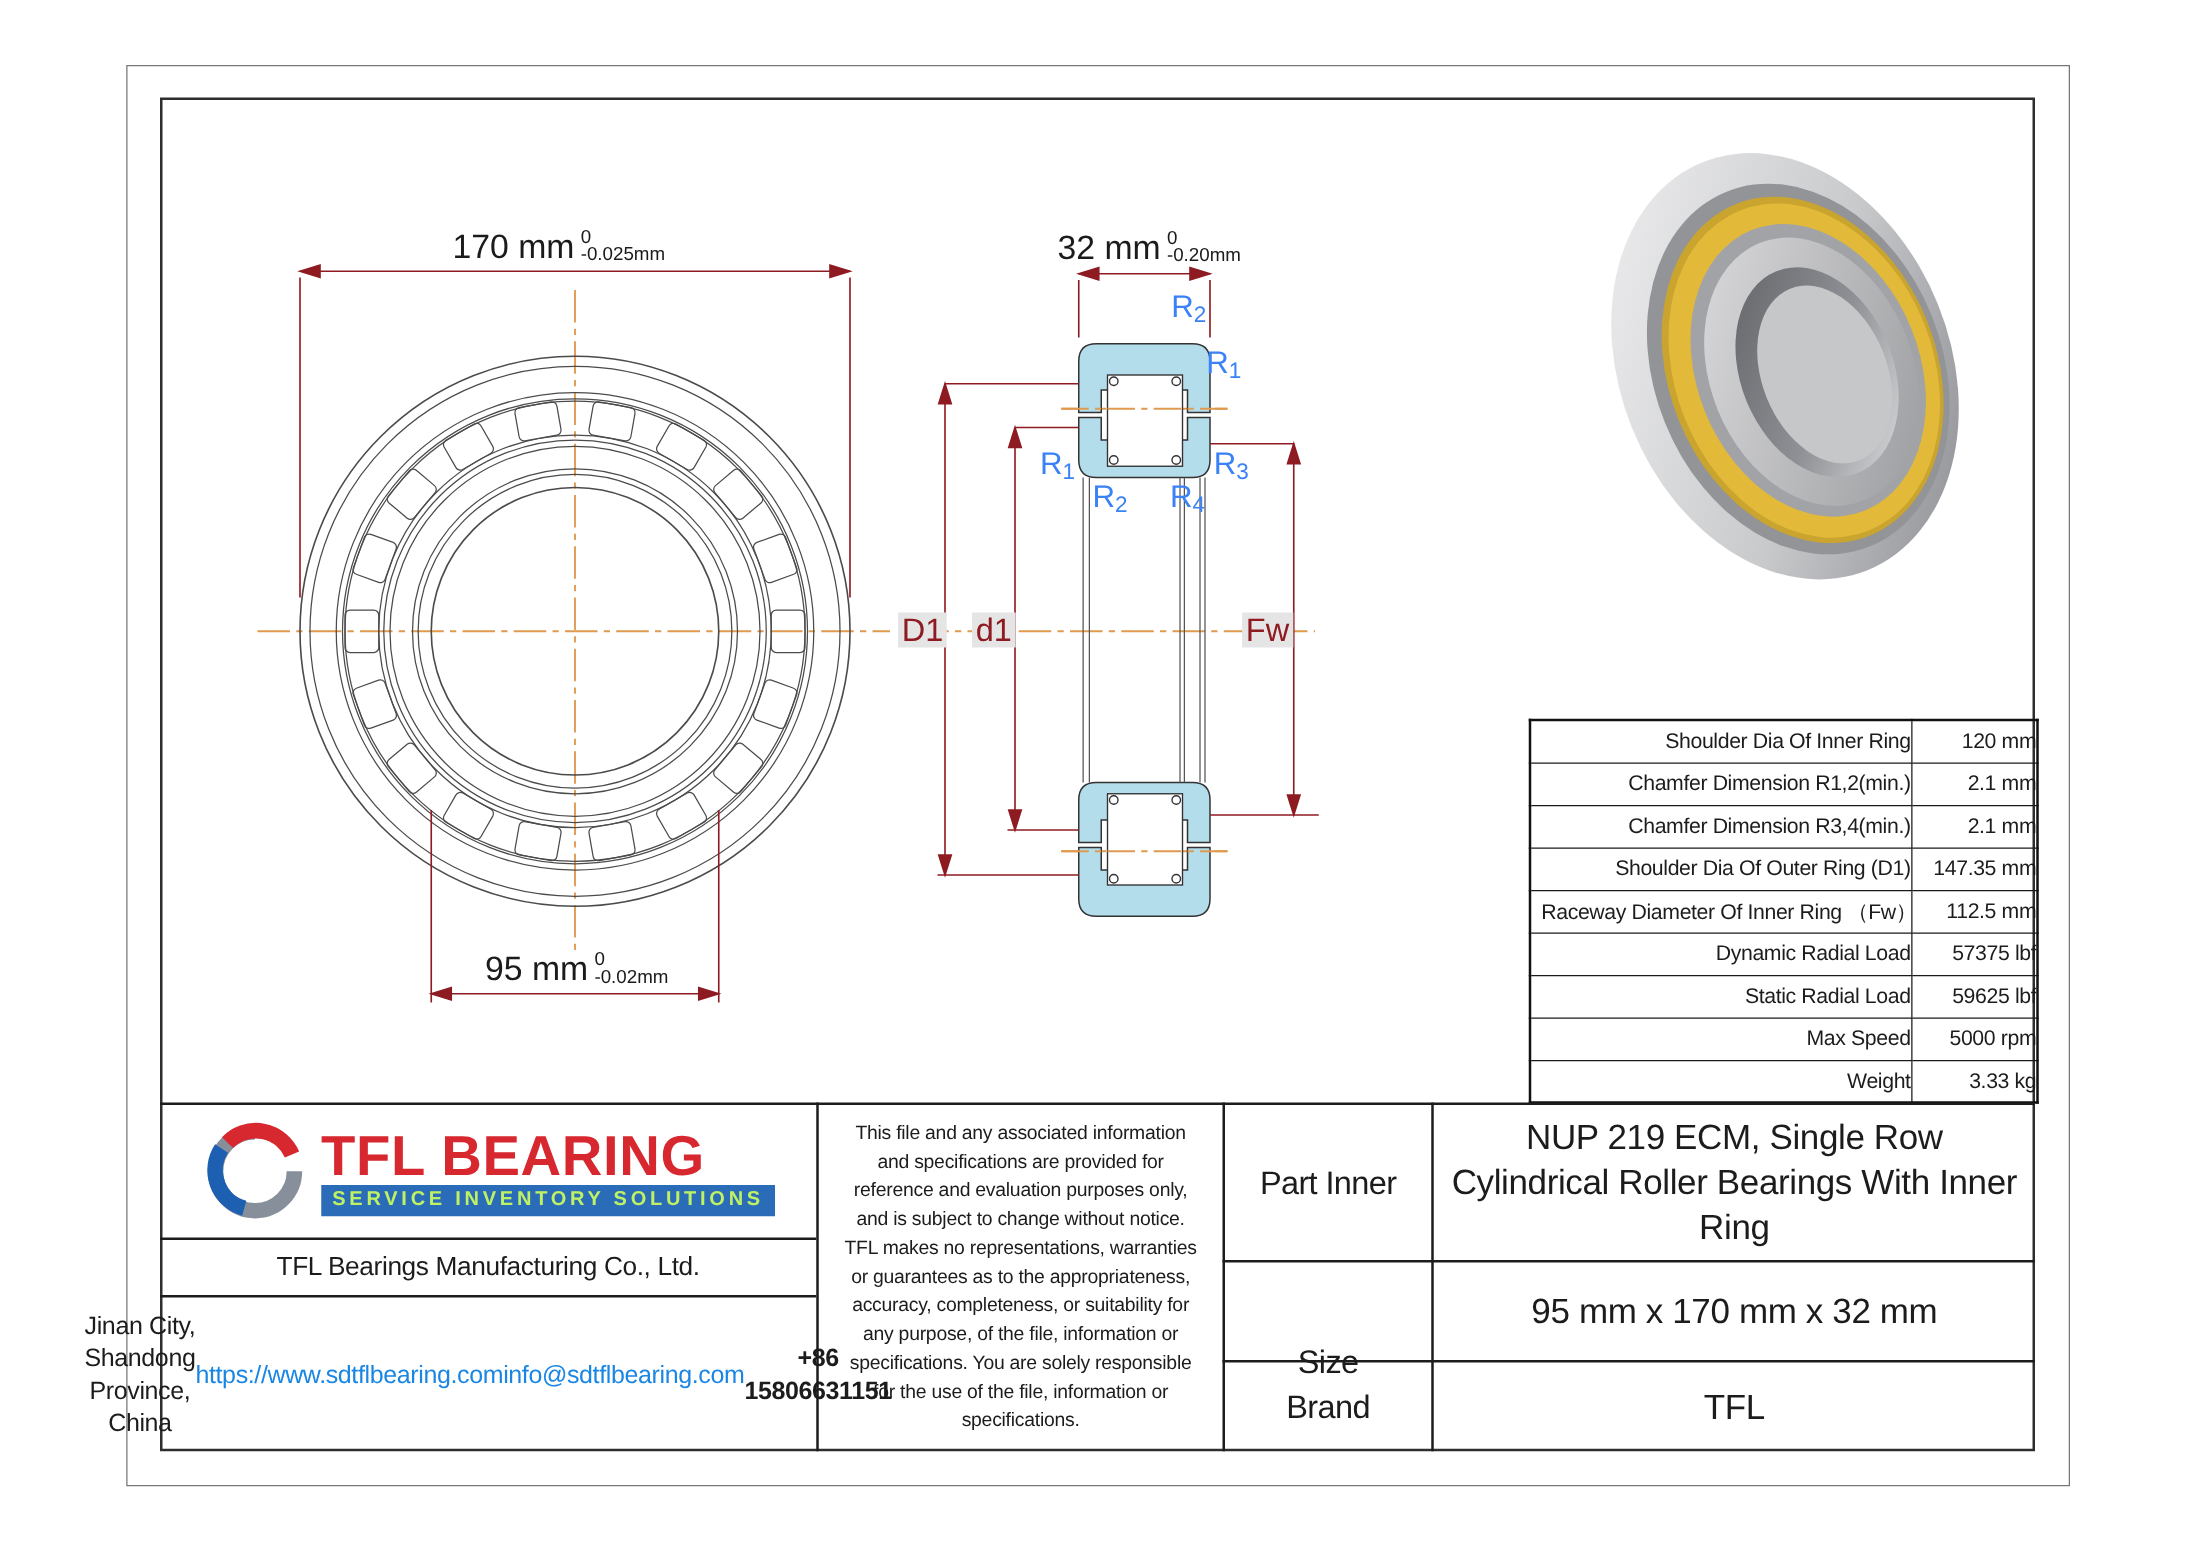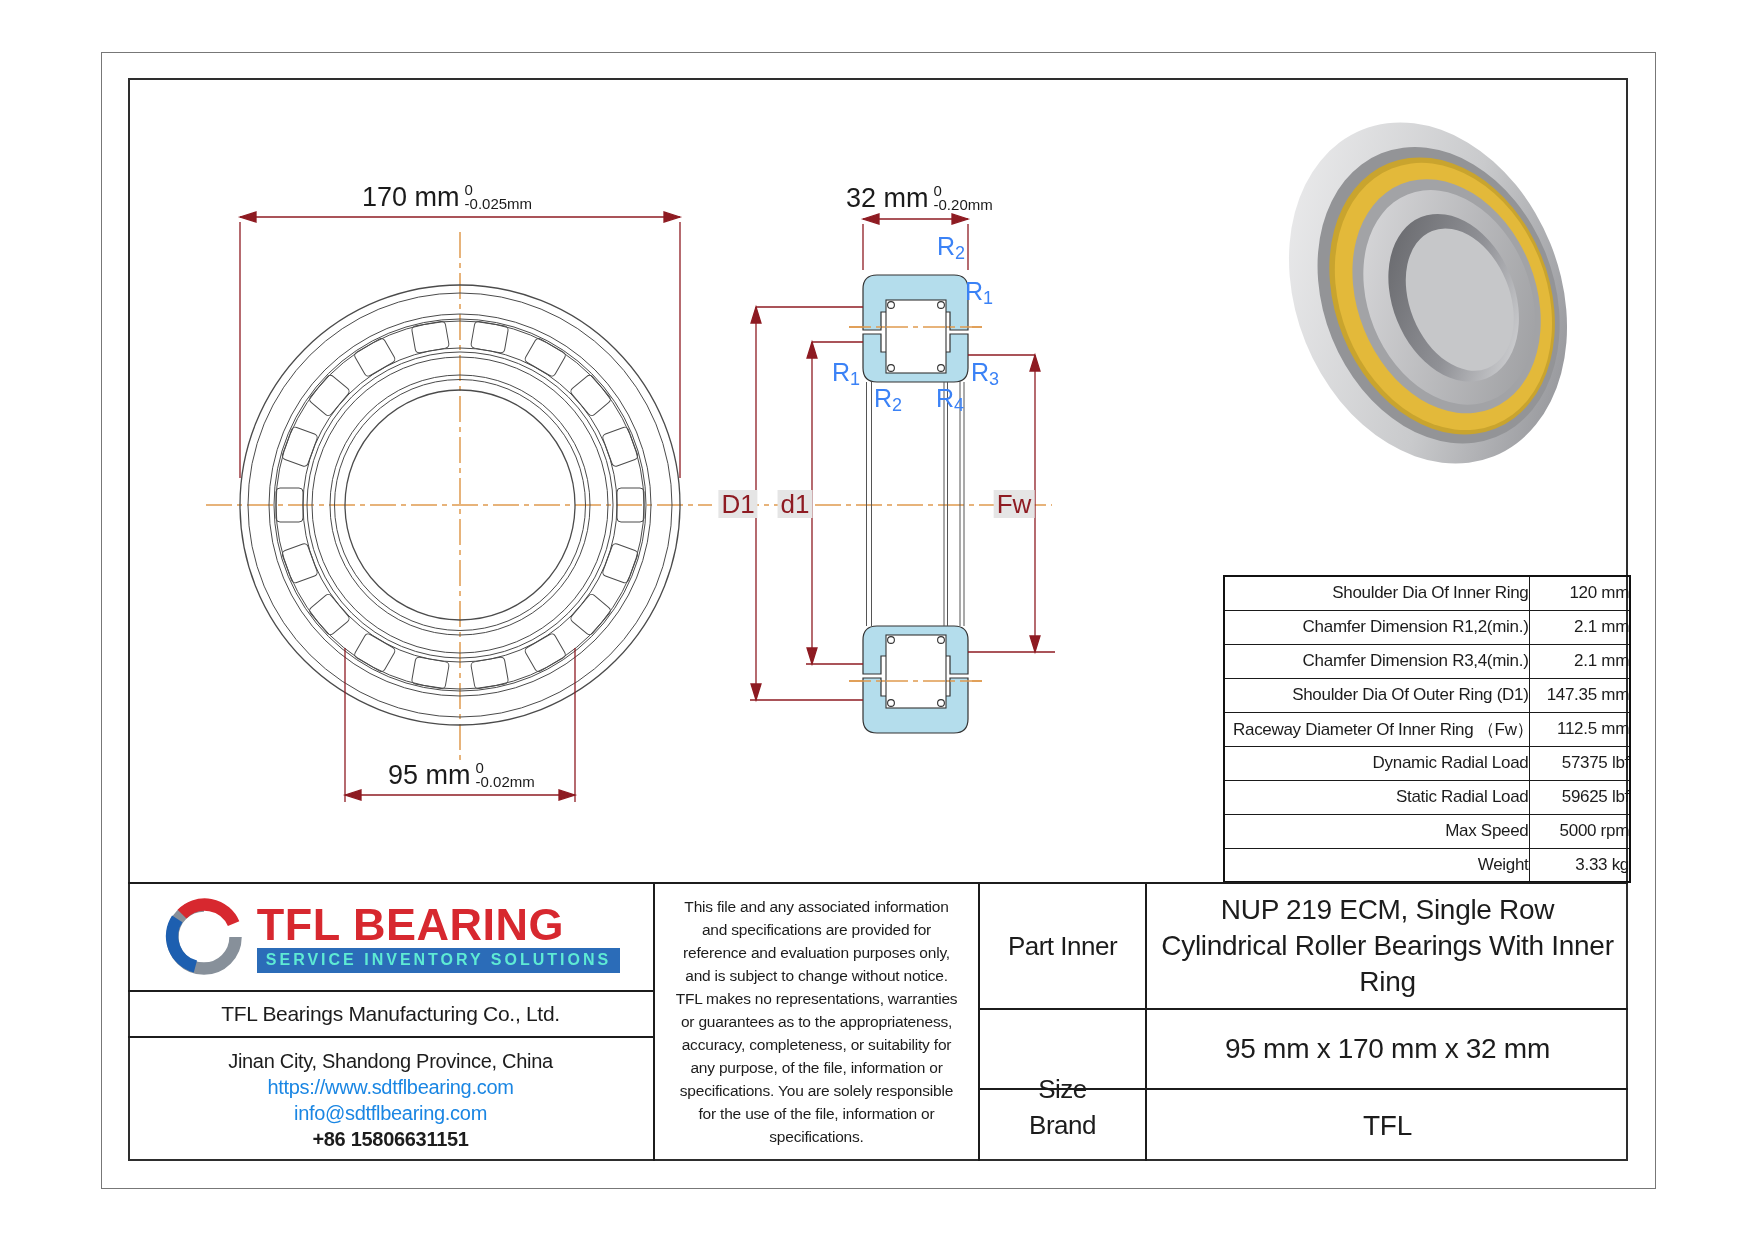--- a/index.html
+++ b/index.html
@@ -27,21 +27,21 @@
   .company{font-size:21px;letter-spacing:-0.3px;}
   .contact-line{font-size:20px;line-height:26px;letter-spacing:-0.3px;}
   .link{color:#1a86e3;text-decoration:none;cursor:pointer;}
   .disclaimer{font-size:15.5px;line-height:1.48;letter-spacing:-0.2px;}
   .tb-label{font-size:26px;letter-spacing:-0.5px;}
   .tb-value{font-size:28px;line-height:36px;letter-spacing:-0.3px;}
   
   .logo-row{display:flex;align-items:center;gap:10px;}
   .logo-text-col{display:flex;flex-direction:column;align-items:flex-start;}
   .logo-name{color:#d7282f;font-weight:800;font-size:45px;line-height:46px;letter-spacing:0.5px;white-space:nowrap;}
-  .logo-tag{background:#2b6cb8;color:#5eead4;font-weight:700;font-size:16px;letter-spacing:3px;
+  .logo-tag{background:#2b6cb8;color:#bef264;font-weight:700;font-size:16px;letter-spacing:3px;
             padding:3px 9px 4px 9px;white-space:nowrap;}
 </style>
 </head>
 <body>
 
 <div class="abs frame-outer"></div>
 <div class="abs frame-inner"></div>
 
 <svg class="abs linework" width="1755" height="1240" viewBox="0 0 1755 1240">
   <defs>
@@ -327,21 +327,21 @@
         <div class="logo-name">TFL BEARING</div>
         <div class="logo-tag">SERVICE INVENTORY SOLUTIONS</div>
       </div>
     </div>
   </div>
 
   <div class="abs cell" style="left:0;top:110px;width:525px;height:44px;">
     <span class="company">TFL Bearings Manufacturing Co., Ltd.</span>
   </div>
 
-  <div class="abs cell" style="left:0;top:156px;width:525px;height:123px;flex-direction:column;">
+  <div class="abs cell" style="left:0;top:156px;width:525px;height:123px;flex-direction:row;">
     <div class="contact-line">Jinan City, Shandong Province, China</div>
     <a class="contact-line link">https://www.sdtflbearing.com</a>
     <a class="contact-line link">info@sdtflbearing.com</a>
     <div class="contact-line" style="font-weight:600;">+86 15806631151</div>
   </div>
 
   <div class="abs cell" style="left:527px;top:2px;width:323px;height:277px;">
     <div class="disclaimer" style="width:292px;">This file and any associated information and specifications are provided for reference and evaluation purposes only, and is subject to change without notice. TFL makes no representations, warranties or guarantees as to the appropriateness, accuracy, completeness, or suitability for any purpose, of the file, information or specifications.  You are solely responsible for the use of the file, information or specifications.</div>
   </div>
 

